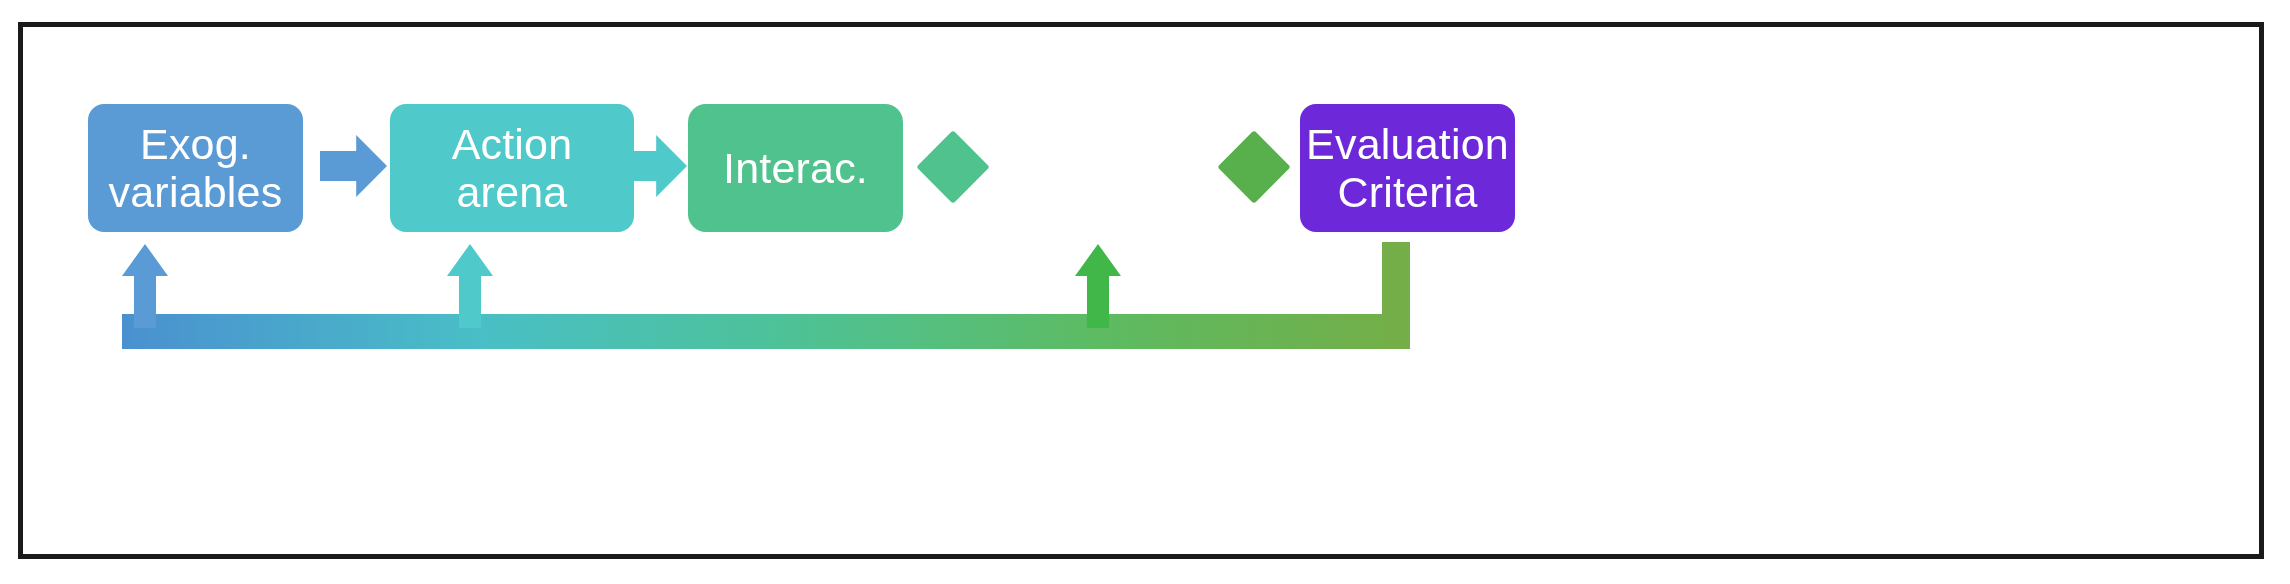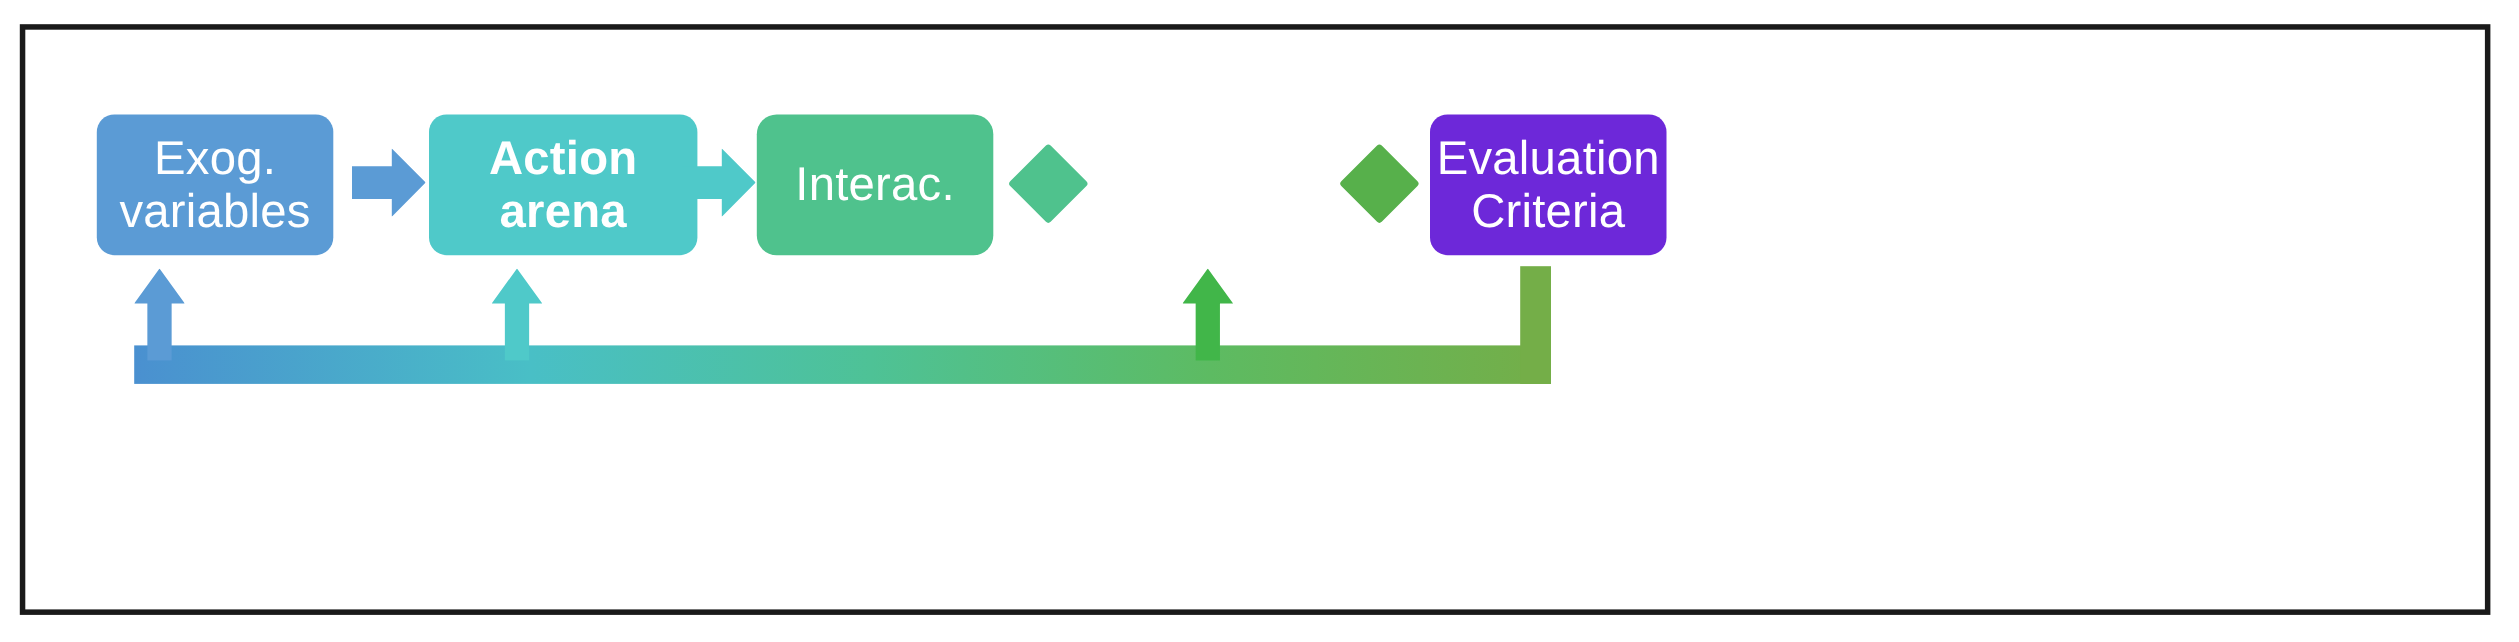--- a/index.html
+++ b/index.html
@@ -37,21 +37,21 @@
     font-size:43px;
     line-height:1.12;
     font-weight:400;
     letter-spacing:.2px;
     box-sizing:border-box;
     padding:0 6px;
   }
   .node .lbl{display:block;white-space:pre-line;}
 
   #node-0{ left:88px;  width:215px;border-radius:16px; }
-  #node-1{ left:390px; width:244px;font-weight:bold; }
+  #node-1{ left:390px; width:244px; }
   #node-2{ left:688px; width:215px; }
   #node-3{ left:988px; width:215px; }
   #node-4{ left:1300px;width:215px; }
 
   
   .blockarrow{
     position:absolute;
     top:135px;
     width:67px;
     height:62px;

